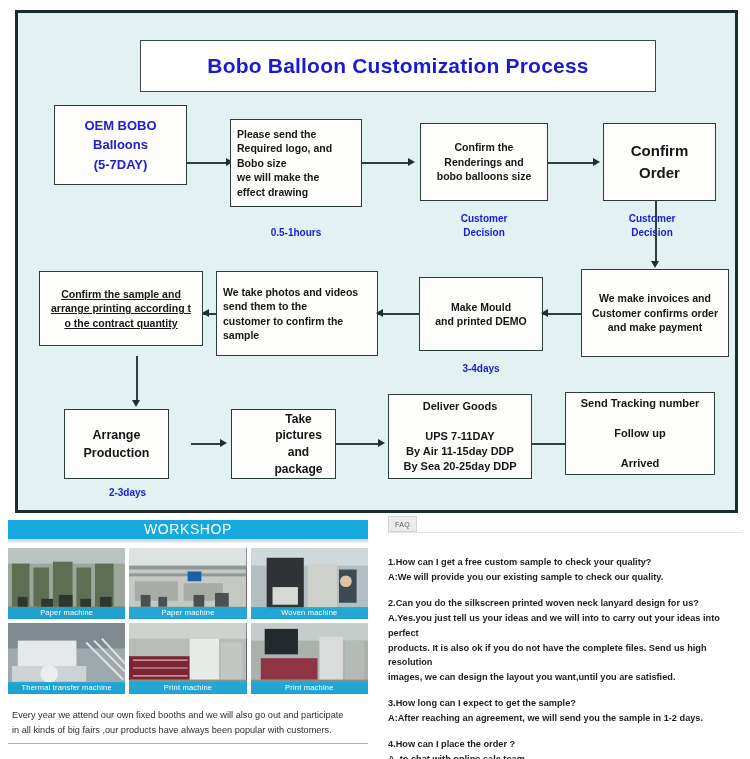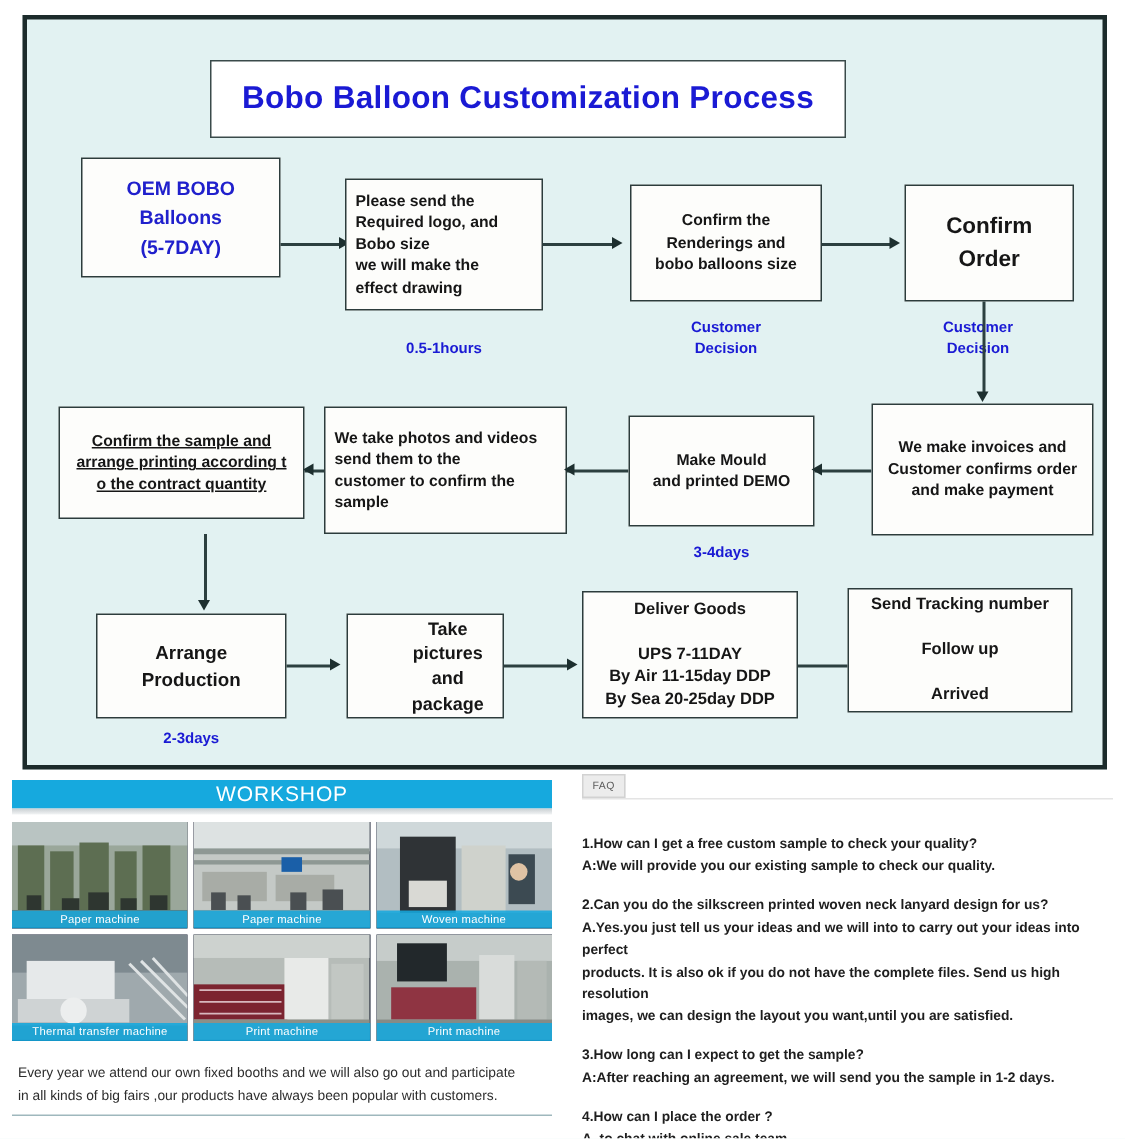--- a/index.html
+++ b/index.html
@@ -21,21 +21,21 @@
     position: absolute;
     left: 15px; top: 10px;
     width: 723px; height: 503px;
     background: #e2f2f2;
     border: 3px solid #1c2b2b;
   }
 
   .title-box {
     position: absolute;
     left: 122px; top: 27px;
-    width: 424px; height: 52px;
+    width: 516px; height: 52px;
     background: #ffffff;
     border: 1px solid #3a4a4a;
     display: flex; align-items: center; justify-content: center;
   }
   .title-box span {
     color: #1a1ad4;
     font-size: 21px;
     font-weight: bold;
     letter-spacing: .2px;
   }
@@ -115,21 +115,21 @@
   .ws-grid {
     margin-top: 5px;
     display: grid;
     grid-template-columns: repeat(3, 1fr);
     gap: 4px;
   }
   .ws-cell {
     position: relative;
     height: 71px;
     overflow: hidden;
-    background: #0f172a;
+    background: #404040;
   }
   .ws-photo { position: absolute; inset: 0; }
   .ws-cap {
     position: absolute;
     left: 0; right: 0; bottom: 0;
     height: 12px;
     background: rgba(22,169,222,.88);
     color: #ffffff;
     font-size: 7.5px;
     text-align: center;
@@ -268,21 +268,21 @@
       <div class="inner nl mid" style="white-space: pre-line;">We make invoices and
 Customer confirms order
 and  make payment</div>
     </div>
 
     <div class="caption nl" style="left:401px; top:349px; width:124px;">3-4days</div>
 
     <div class="conn v" style="left:118px; top:343px; height:46px;"></div>
     <div class="arrow down" style="left:114px; top:387px;"></div>
 
-    <div class="node big" style="left:46px; top:396px; width:127px; height:70px;">
+    <div class="node big" style="left:46px; top:396px; width:105px; height:70px;">
       <div class="inner nl" style="font-size: 12.5px; white-space: pre-line;">Arrange
 Production</div>
     </div>
 
     <div class="conn h" style="left:173px; top:430px; width:31px;"></div>
     <div class="arrow right" style="left:202px; top:426px;"></div>
 
     <div class="node" style="left:213px; top:396px; width:105px; height:70px;padding-left:36px;">
       <div class="inner nl" style="font-size: 12px; white-space: pre-line;">Take pictures
 and package</div>

